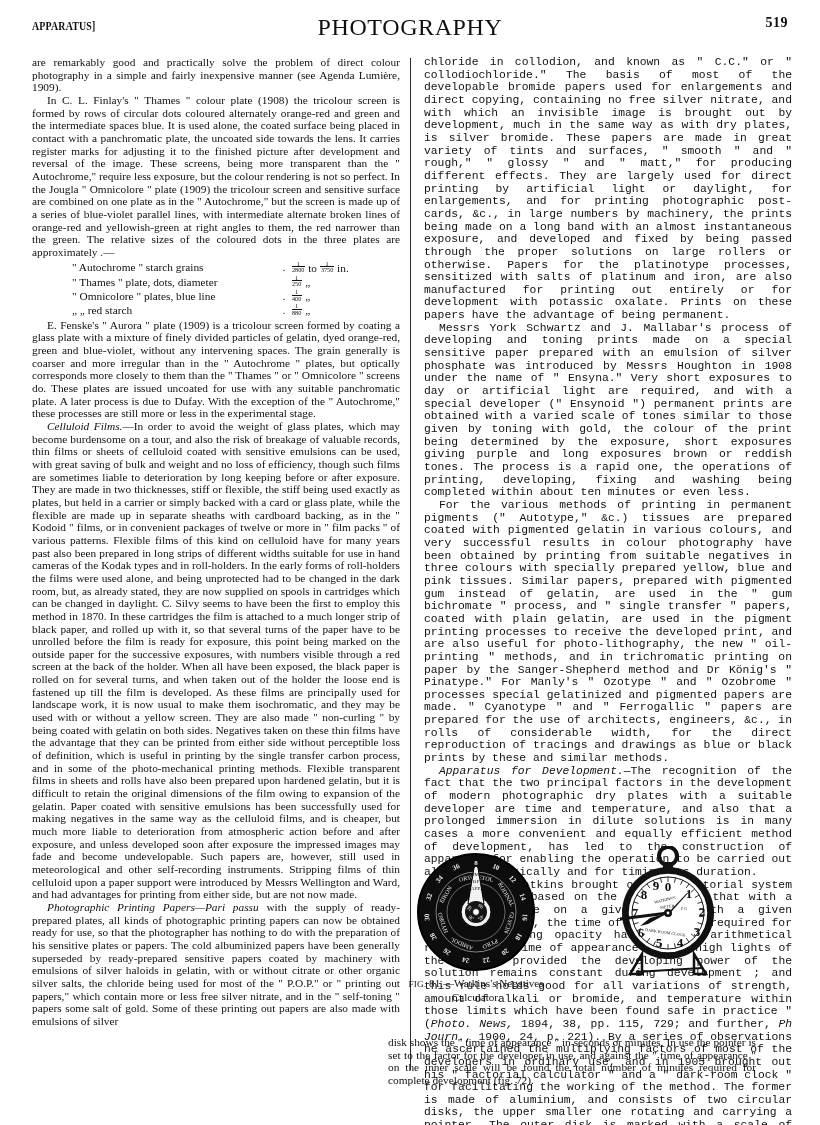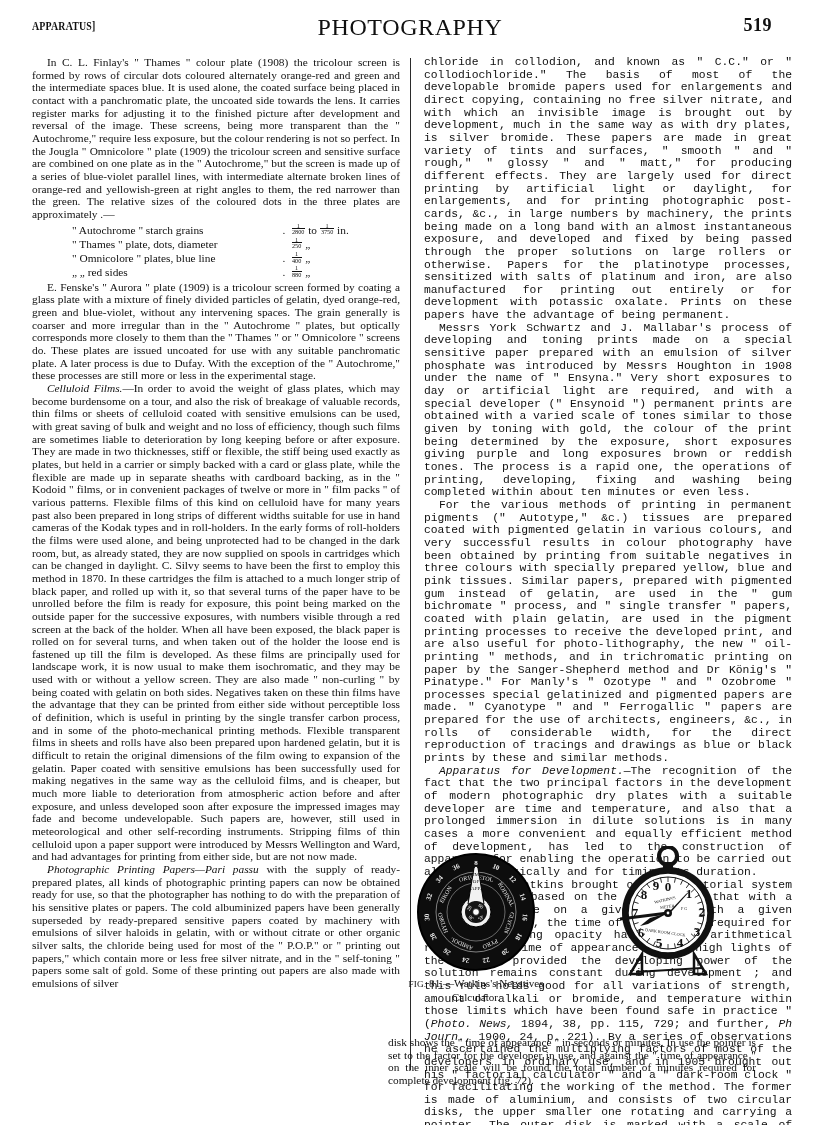--- a/index.html
+++ b/index.html
@@ -47,23 +47,23 @@
     left: 0;
     right: 0;
     top: 0;
     text-align: center;
     font-size: 24px;
     letter-spacing: 0.6px;
     white-space: nowrap;
   }
   .runhead .right {
     position: absolute;
-    right: 16px;
+    right: 0;
     top: 1px;
-    font-size: 18px;
+    font-size: 14px;
     font-weight: bold;
     letter-spacing: 0.5px;
   }
 
   
   .columns {
     position: absolute;
     left: 32px;
     top: 56px;
     width: 756px;
@@ -185,20 +185,21 @@
     <div class="center">PHOTOGRAPHY</div>
     <div class="right">519</div>
   </div>
 
   <div class="columns">
 
     <div class="rule"></div>
 
     <div class="col col-left">
 
+      <p class="noind"><span>are remarkably good and practically solve the problem of direct colour photography in a simple and fairly inexpensive manner (see Agenda Lumière, 1909).</span></p>
       <p><span>In C. L. Finlay's " Thames " colour plate (1908) the tricolour screen is formed by rows of circular dots coloured alternately orange-red and green and the intermediate spaces blue. It is used alone, the coated surface being placed in contact with a panchromatic plate, the uncoated side towards the lens. It carries register marks for adjusting it to the finished picture after development and reversal of the image. These screens, being more transparent than the " Autochrome," require less exposure, but the colour rendering is not so perfect. In the Jougla " Omnicolore " plate (1909) the tricolour screen and sensitive surface are combined on one plate as in the " Autochrome," but the screen is made up of a series of blue-violet parallel lines, with intermediate alternate broken lines of orange-red and yellowish-green at right angles to them, the red narrower than the green. The relative sizes of the coloured dots in the three plates are approximately .—</span></p>
 
       <div class="ftable">
         <div class="frow">
           <span class="fname">" Autochrome " starch grains</span>
           <span class="fdot">.</span>
           <span class="fval">
             <span class="frac"><span class="num">1</span><span class="den">2800</span></span>
             <span>to</span>
             <span class="frac"><span class="num">1</span><span class="den">3750</span></span>
@@ -215,21 +216,21 @@
         </div>
         <div class="frow">
           <span class="fname">" Omnicolore " plates, blue line</span>
           <span class="fdot">.</span>
           <span class="fval">
             <span class="frac"><span class="num">1</span><span class="den">400</span></span>
             <span>„</span>
           </span>
         </div>
         <div class="frow">
-          <span class="fname">„              „        red sides</span>
+          <span class="fname">„              „        red starch</span>
           <span class="fdot">.</span>
           <span class="fval">
             <span class="frac"><span class="num">1</span><span class="den">880</span></span>
             <span>„</span>
           </span>
         </div>
       </div>
 
       <p><span>E. Fenske's " Aurora " plate (1909) is a tricolour screen formed by coating a glass plate with a mixture of finely divided particles of gelatin, dyed orange-red, green and blue-violet, without any intervening spaces. The grain generally is coarser and more irregular than in the " Autochrome " plates, but optically corresponds more closely to them than the " Thames " or " Omnicolore " screens do. These plates are issued uncoated for use with any suitable panchromatic plate. A later process is due to Dufay. With the exception of the " Autochrome," these processes are still more or less in the experimental stage.</span></p>
 

